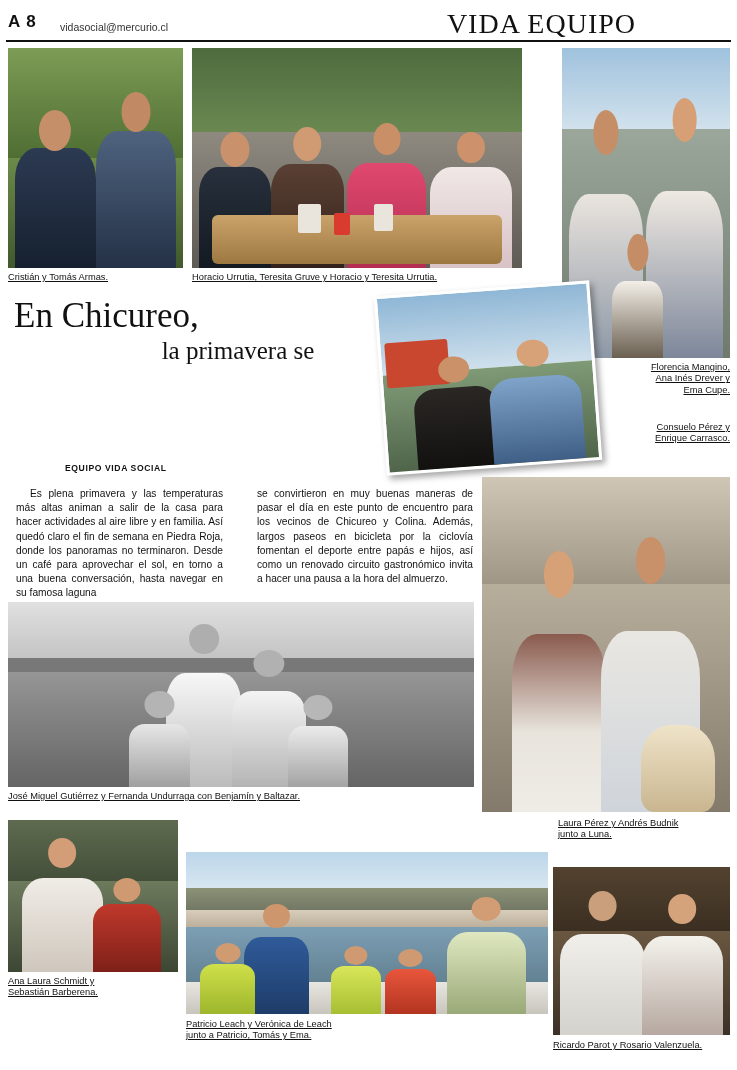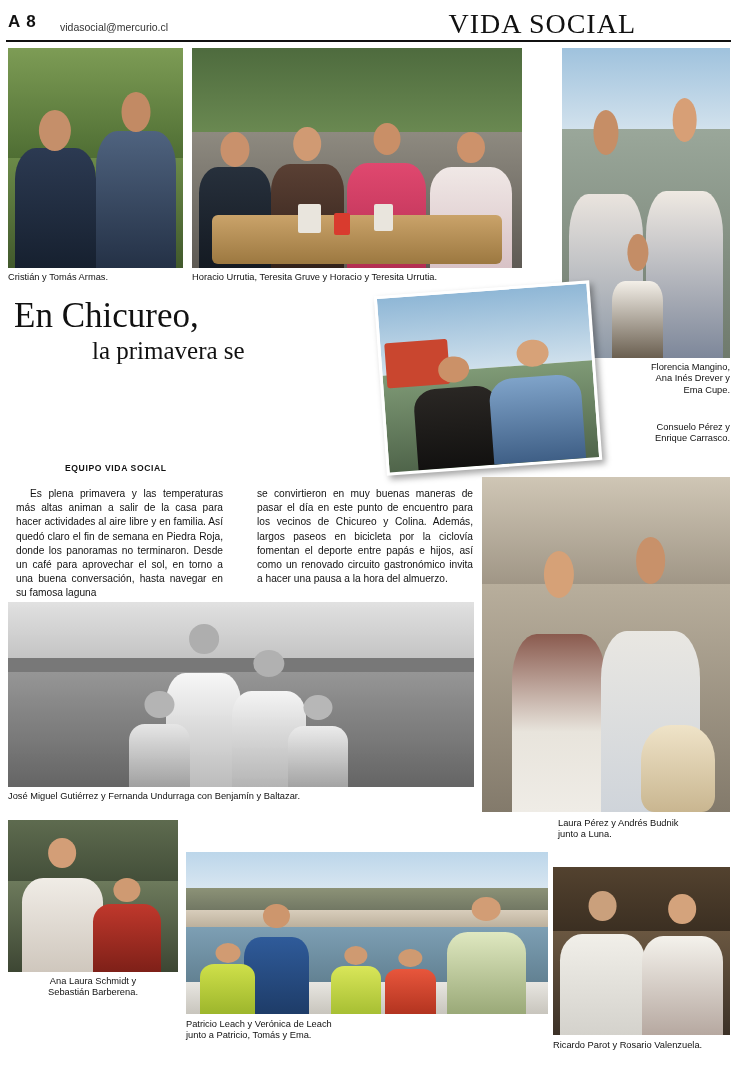--- a/index.html
+++ b/index.html
@@ -61,20 +61,21 @@
   }
   .photo .ground {
     position: absolute; left: 0; bottom: 0; width: 100%; height: 56%;
   }
   .cap {
     position: absolute;
     font-family: "Liberation Sans", sans-serif;
     font-size: 9.3px;
     line-height: 11.4px;
     color: #111;
+    text-decoration: underline;
   }
 
   
   .person { position: absolute; bottom: 0; }
   .person .head {
     position: absolute; left: 50%; transform: translateX(-50%);
     border-radius: 50%;
   }
   .person .body {
     position: absolute; left: 0; bottom: 0; width: 100%;
@@ -89,20 +90,21 @@
   }
   #headline .l1 {
     font-size: 35px;
     line-height: 40px;
     letter-spacing: 0px;
   }
   #headline .l2 {
     font-size: 25px;
     line-height: 30px;
     margin-left: 78px;
+    text-align: center;
   }
   #headline .l3 {
     font-size: 35px;
     line-height: 40px;
   }
 
   #byline {
     position: absolute;
     left: 17px; top: 463px;
     font-family: "Liberation Sans", sans-serif;
@@ -161,21 +163,21 @@
     background: linear-gradient(#efe3c8, #c9b690);
     border-radius: 40% 40% 18% 18%;
   }
 </style>
 </head>
 <body>
 
 <div id="masthead">
   <div id="page-num">A 8</div>
   <div id="mail">vidasocial@mercurio.cl</div>
-  <div id="section-title">VIDA SOCIAL</div>
+  <div id="section-title">VIDA EQUIPO</div>
   <div id="rule-top"></div>
 </div>
 
 <div class="photo" style="left:8px; top:48px; width:175px; height:220px;">
   <div class="sky grad-green" style="height:52%; background:linear-gradient(#7d9c55,#4d6c32);"></div>
   <div class="ground" style="height:50%; background:linear-gradient(#6b8a48,#41592c);"></div>
   <div class="person" style="left:4%; width:46%; height:72%;">
     <div class="body" style="height:76%; background:linear-gradient(#2c3a52,#16202f);"></div>
     <div class="head" style="top:0; width:40%; height:26%; background:#c58f6a;"></div>
   </div>
@@ -303,21 +305,21 @@
   <div class="ground" style="height:60%; background:linear-gradient(#6d7a5c,#3d4633);"></div>
   <div class="person" style="left:8%; width:48%; height:88%;">
     <div class="body" style="height:70%; background:linear-gradient(#f0ece6,#cfc7bd);"></div>
     <div class="head" style="top:0; width:34%; height:22%; background:#d39e77;"></div>
   </div>
   <div class="person" style="left:50%; width:40%; height:62%;">
     <div class="body" style="height:72%; background:linear-gradient(#c0382c,#7e2018);"></div>
     <div class="head" style="top:0; width:40%; height:26%; background:#cf9a72;"></div>
   </div>
 </div>
-<div class="cap" style="left:8px; top:976px; width:170px; white-space:pre-line;text-align:center;">Ana Laura Schmidt y
+<div class="cap" style="left:8px; top:976px; width:170px; white-space:pre-line;">Ana Laura Schmidt y
 Sebastián Barberena.</div>
 
 <div class="photo" style="left:186px; top:852px; width:362px; height:162px;">
   <div class="sky grad-sky-1" style="height:34%;"></div>
   <div style="position:absolute;left:0;top:22%;width:100%;height:16%;background:linear-gradient(#8c9277,#6d7360);"></div>
   <div style="position:absolute;left:0;top:36%;width:100%;height:12%;background:linear-gradient(#d8cdbb,#b7ab97);"></div>
   <div class="ground grad-water" style="height:54%;"></div>
   <div style="position:absolute;left:0;bottom:0;width:100%;height:20%;background:linear-gradient(#e8e6e1,#c8c5bd);"></div>
   <div class="person" style="left:16%; width:18%; height:68%;">
     <div class="body" style="height:70%; background:linear-gradient(#2f5b9a,#1e3c68);"></div>

